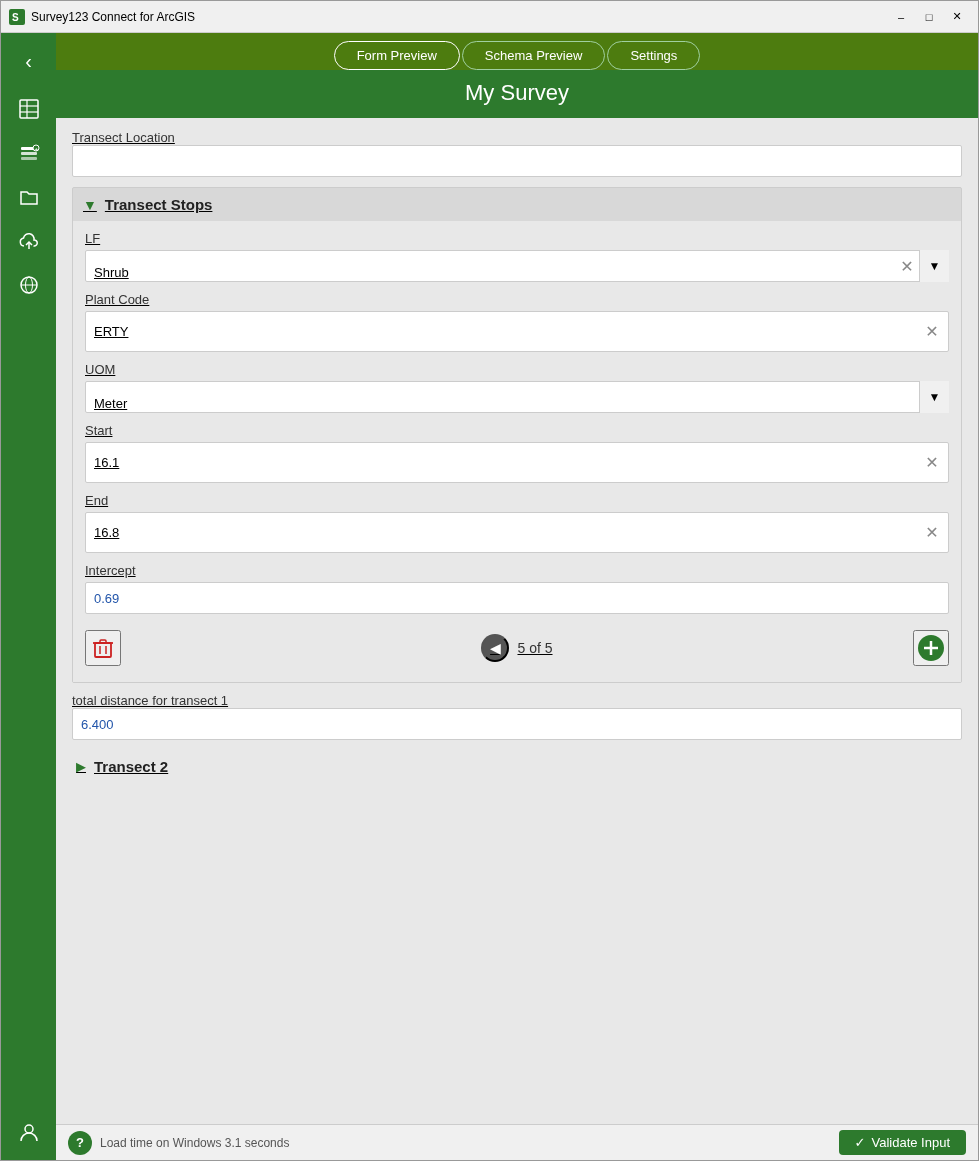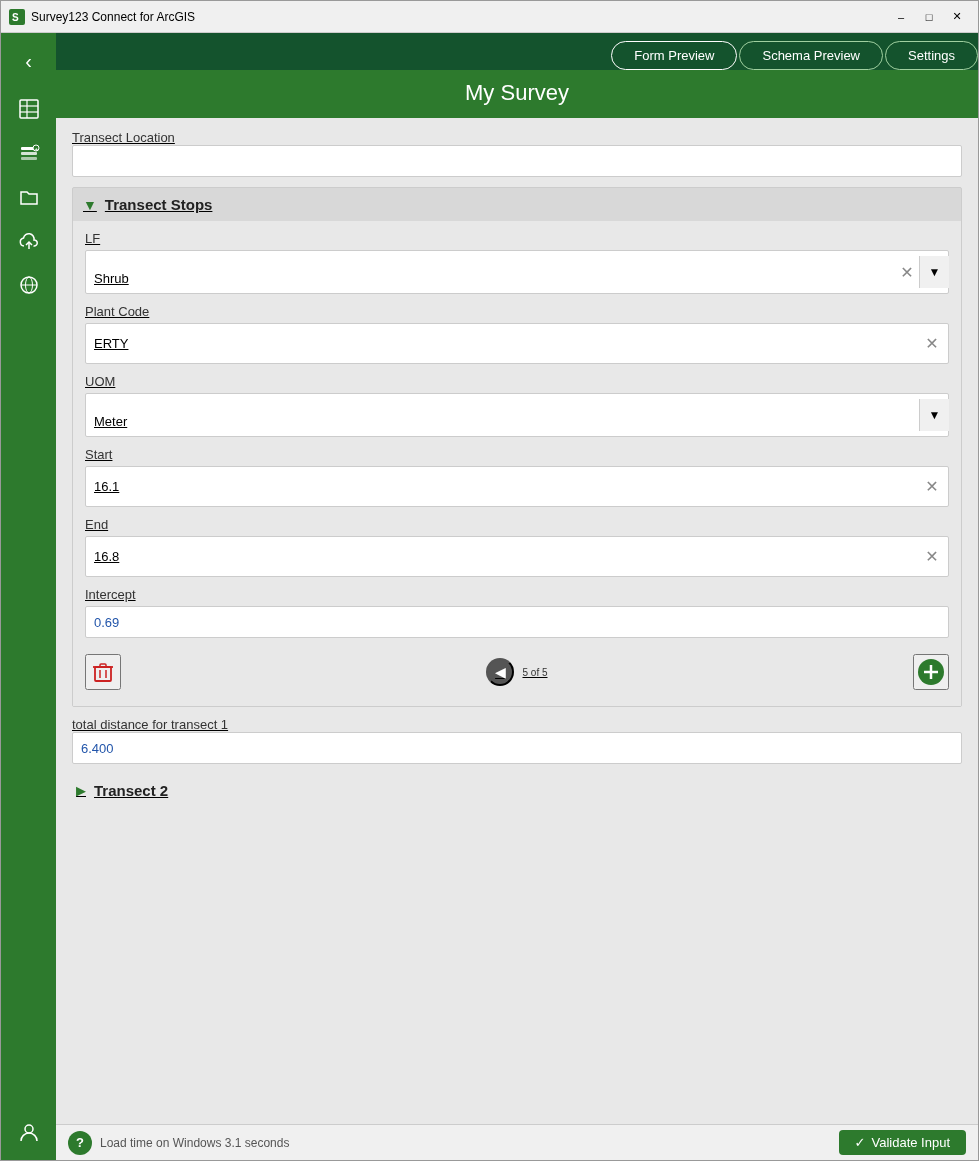--- a/index.html
+++ b/index.html
@@ -21,38 +21,38 @@
     .sidebar { width: 55px; background: #2d7a2d; display: flex; flex-direction: column; align-items: center; padding-top: 8px; gap: 4px; flex-shrink: 0; }
     .sidebar-btn { width: 40px; height: 40px; display: flex; align-items: center; justify-content: center; cursor: pointer; border-radius: 4px; color: white; font-size: 18px; }
     .sidebar-back { width: 40px; height: 40px; display: flex; align-items: center; justify-content: center; cursor: pointer; color: white; font-size: 20px; margin-bottom: 4px; }
     .sidebar-spacer { flex: 1; }
     .sidebar-bottom { display: flex; flex-direction: column; align-items: center; gap: 4px; padding-bottom: 8px; }
 
     
     .content { flex: 1; display: flex; flex-direction: column; overflow: hidden; }
 
     
-    .topnav { background: #14532d; padding: 8px 0 0 0; display: flex; flex-direction: column; align-items: flex-end; flex-shrink: 0; }
+    .topnav { background: #4d7c0f; padding: 8px 0 0 0; display: flex; flex-direction: column; align-items: center; flex-shrink: 0; }
     .topnav-tabs { display: flex; gap: 2px; margin-bottom: 0; }
     .topnav-tab { padding: 6px 22px; border: 1.5px solid #a0d0a0; border-radius: 20px; color: white; cursor: pointer; font-size: 13px; background: transparent; }
     .topnav-tab.active { background: transparent; border-color: white; font-weight: 500; }
 
     
     .survey-header { background: #2d7a2d; text-align: center; padding: 10px 0 12px 0; color: white; font-size: 22px; font-weight: 400; flex-shrink: 0; }
 
     
     .form-area { flex: 1; overflow-y: auto; background: #e8e8e8; padding: 0; }
     .form-inner { padding: 12px 16px; text-decoration: underline; }
     .field-group { margin-bottom: 10px; }
     .field-label { font-size: 13px; color: #333; margin-bottom: 4px; display: block; }
     .field-input { width: 100%; height: 32px; border: 1px solid #ccc; border-radius: 2px; padding: 0 8px; font-size: 13px; background: white; outline: none; }
 
     
     .select-wrapper { position: relative; display: flex; align-items: center; }
-    .select-input { width: 100%; height: 44px; border: 1px solid #ccc; border-radius: 2px; padding: 12px 60px 0 8px; font-size: 13px; background: white; appearance: none; outline: none; cursor: pointer; }
+    .select-input { width: 100%; height: 32px; border: 1px solid #ccc; border-radius: 2px; padding: 12px 60px 0 8px; font-size: 13px; background: white; appearance: none; outline: none; cursor: pointer; }
     .select-clear { position: absolute; right: 30px; background: none; border: none; cursor: pointer; font-size: 16px; color: #888; display: flex; align-items: center; justify-content: center; width: 24px; height: 24px; }
     .select-arrow { position: absolute; right: 0; height: 32px; width: 30px; border: none; border-left: 1px solid #ccc; background: #f0f0f0; cursor: pointer; display: flex; align-items: center; justify-content: center; font-size: 12px; }
 
     
     .input-wrapper { position: relative; display: flex; align-items: center; }
     .input-with-clear { width: 100%; height: 41px; border: 1px solid #ccc; border-radius: 2px; padding: 0 32px 0 8px; font-size: 13px; background: white; outline: none; }
     .input-clear { position: absolute; right: 6px; background: none; border: none; cursor: pointer; font-size: 16px; color: #888; display: flex; align-items: center; justify-content: center; width: 22px; height: 22px; border-radius: 50%; }
 
     
     .intercept-input { width: 100%; height: 32px; border: 1px solid #ccc; border-radius: 2px; padding: 0 8px; font-size: 13px; background: white; color: #2255aa; outline: none; }
@@ -63,21 +63,21 @@
     .transect-stops-arrow { color: #2d7a2d; font-size: 14px; margin-right: 8px; }
     .transect-stops-title { font-size: 15px; font-weight: bold; color: #222; }
 
     .stops-content { background: #e8e8e8; padding: 10px 12px; }
 
     
     .pagination-row { display: flex; align-items: center; justify-content: space-between; padding: 6px 0; }
     .delete-btn { width: 36px; height: 36px; display: flex; align-items: center; justify-content: center; cursor: pointer; color: #cc2222; font-size: 20px; }
     .page-nav { display: flex; align-items: center; gap: 8px; }
     .page-nav-btn { width: 28px; height: 28px; background: #555; border-radius: 50%; display: flex; align-items: center; justify-content: center; cursor: pointer; color: white; font-size: 14px; }
-    .page-count { font-size: 10px; color: #333; }
+    .page-count { font-size: 14px; color: #333; }
     .add-btn { width: 36px; height: 36px; display: flex; align-items: center; justify-content: center; cursor: pointer; color: #2d7a2d; font-size: 28px; }
 
     
     .total-distance-label { font-size: 13px; color: #333; margin-bottom: 4px; text-align: center; }
     .total-distance-input { width: 100%; height: 32px; border: 1px solid #ccc; border-radius: 2px; padding: 0 8px; font-size: 13px; background: white; color: #2255aa; outline: none; }
 
     
     .transect2-group { background: #e8e8e8; margin-top: 10px; }
     .transect2-header { display: flex; align-items: center; padding: 8px 4px; cursor: pointer; }
     .transect2-arrow { color: #2d7a2d; font-size: 13px; margin-right: 8px; }

